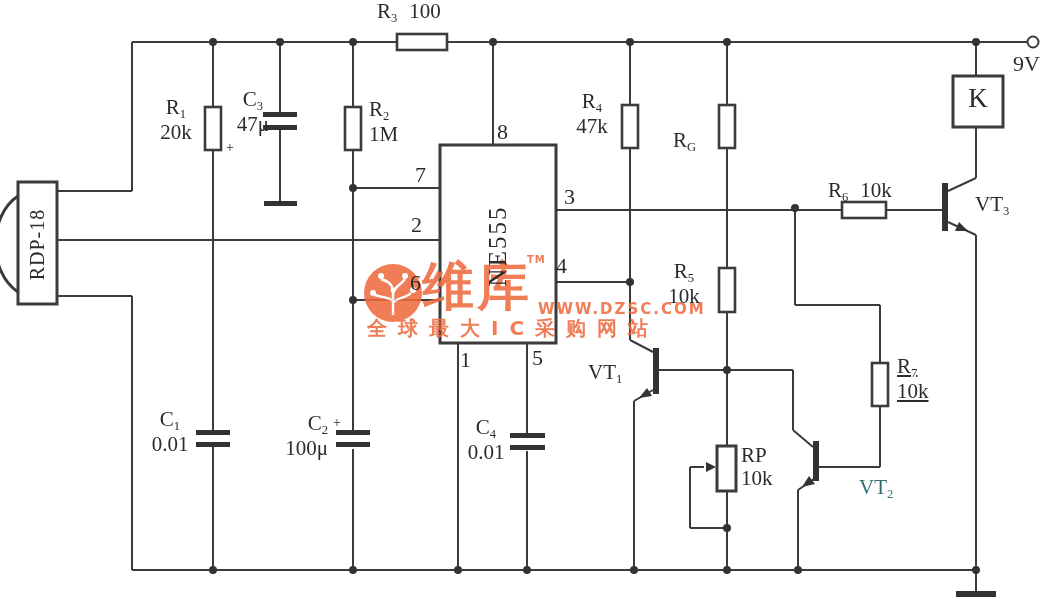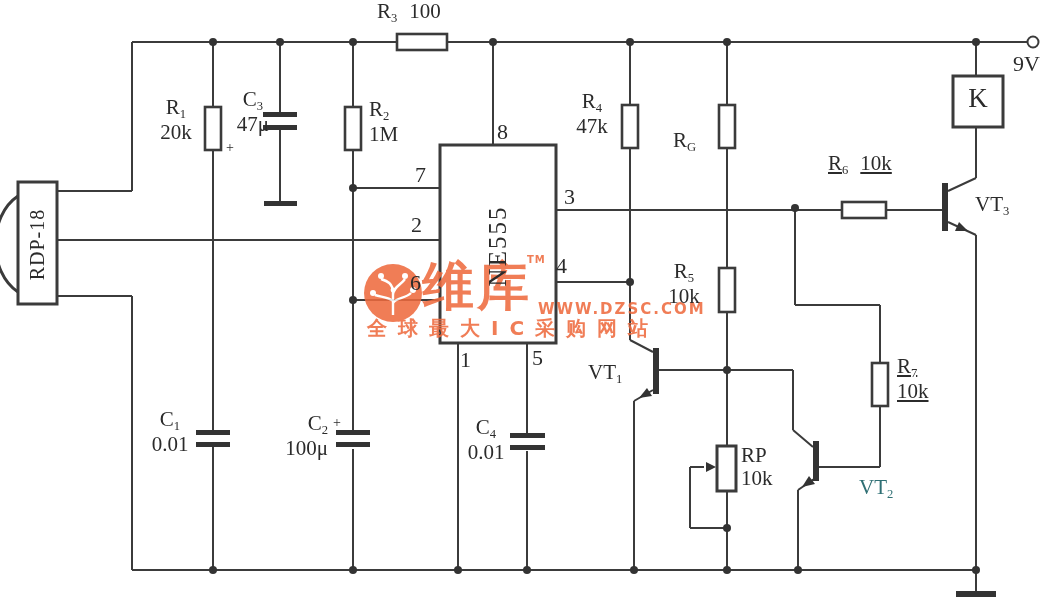--- a/index.html
+++ b/index.html
@@ -190,21 +190,21 @@
 
     <div class="lbl" style="left:673px;top:113px;margin-top:16px;">
       <div><span>R</span><span class="s">G</span></div>
     </div>
 
     <div class="lbl ctr" style="left:660px;top:260px;width:48px;">
       <div><span>R</span><span class="s">5</span></div>
       <div>10k</div>
     </div>
 
-    <div class="lbl row" style="left:828px;top:152px;text-decoration:underline;">
+    <div class="lbl row" style="left:828px;top:179px;">
       <div><span>R</span><span class="s">6</span></div>
       <div>10k</div>
     </div>
 
     <div class="lbl" style="left:897px;top:355px;text-decoration:underline;">
       <div><span>R</span><span class="s">7</span></div>
       <div>10k</div>
     </div>
 
     <div class="lbl" style="left:741px;top:444px;">

